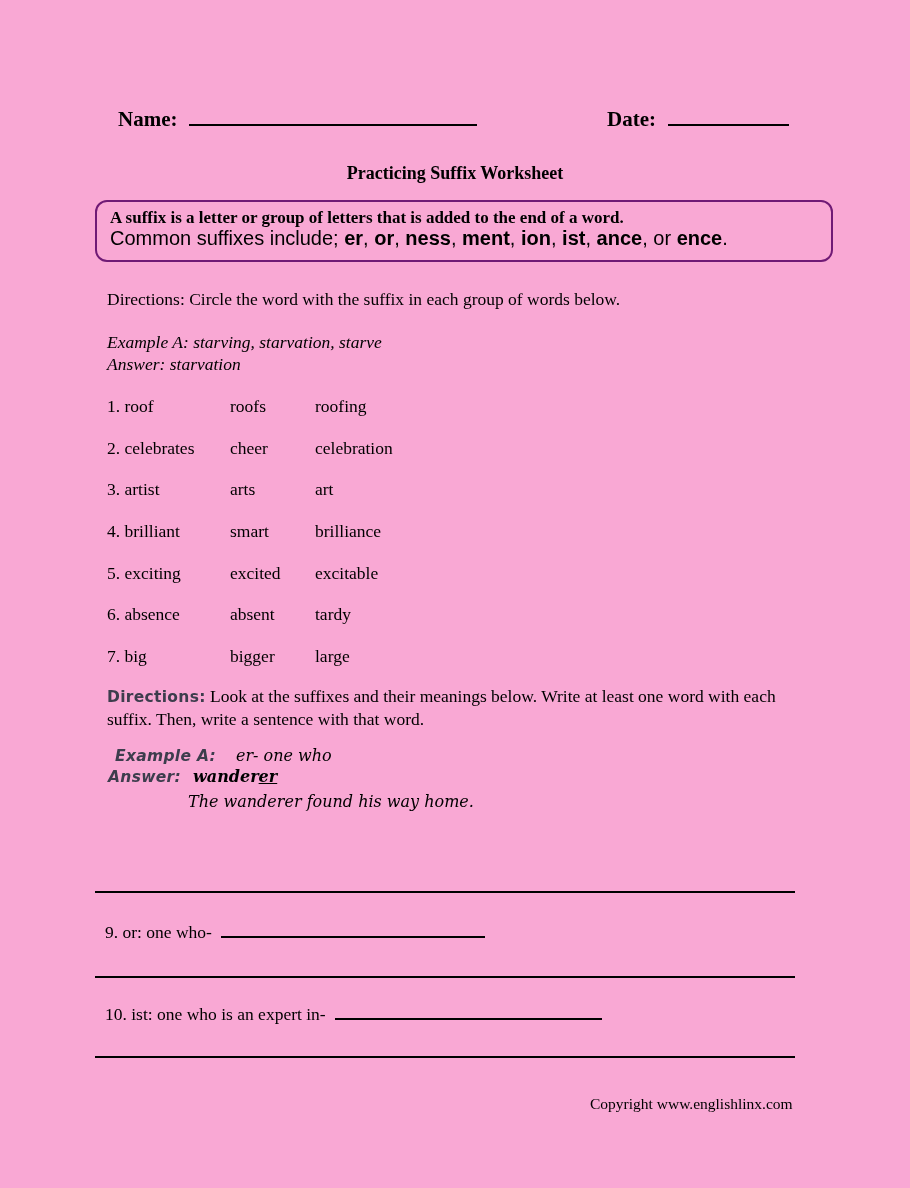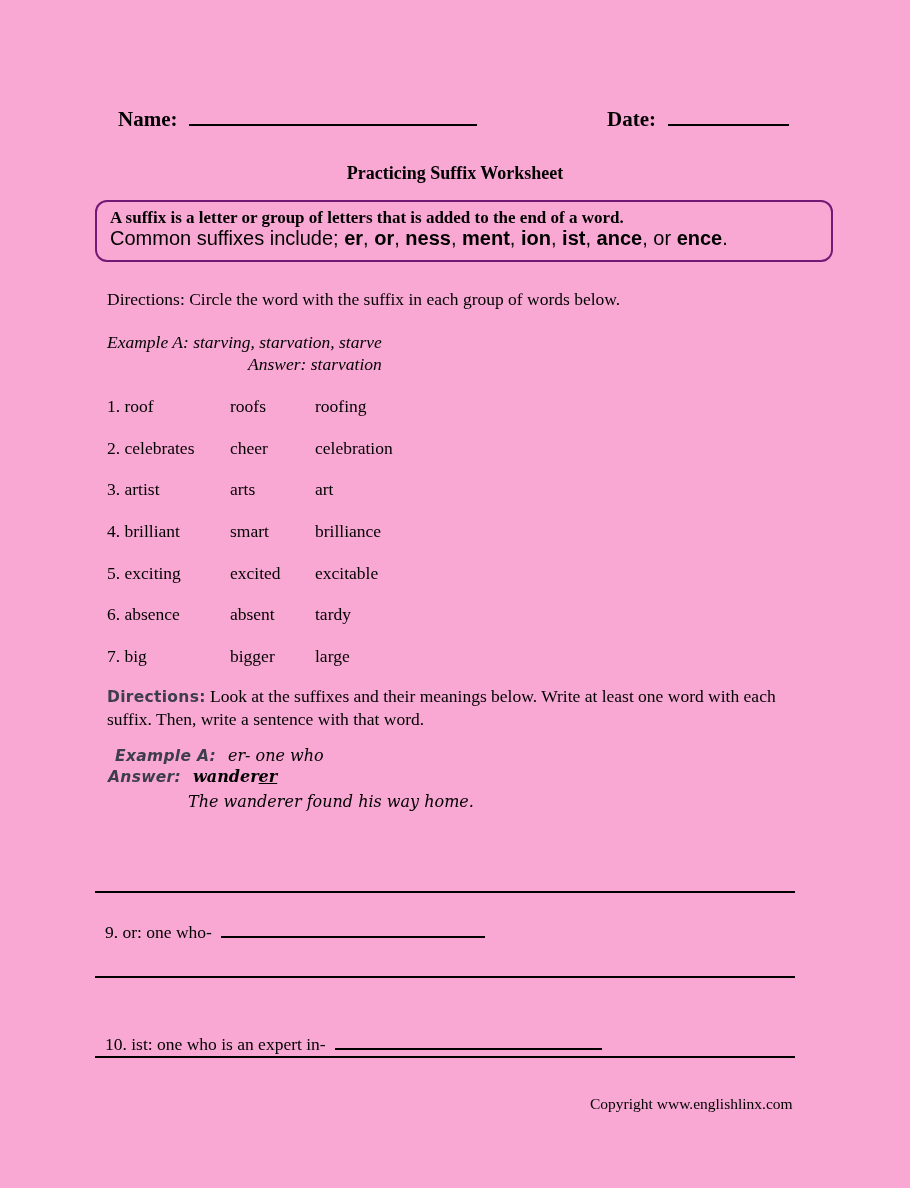--- a/index.html
+++ b/index.html
@@ -16,21 +16,21 @@
   
   .info-box{
     left:95px;top:200px;width:738px;height:62px;box-sizing:border-box;
     border:2px solid #701a75;border-radius:12px;padding:5px 13px 0 13px;
   }
   .info-line1{font-size:17px;font-weight:bold;line-height:21px;}
   .info-line2{font-family:"Liberation Sans",sans-serif;font-size:20px;line-height:21px;}
   .info-line2 b{font-weight:bold;}
   
   .bodytext{font-size:17.5px;line-height:21.5px;}
-  .italic{font-style:italic;text-align:right;}
+  .italic{font-style:italic;}
   
   .word-row{display:grid;grid-template-columns:123px 85px auto;height:41.7px;font-size:17.5px;}
   
   .gray-head{
     font-family:"DejaVu Sans",sans-serif;font-weight:bold;color:#3d3d4d;
     font-size:15.5px;letter-spacing:0.3px;
   }
   .gray-head.it{font-style:italic;}
   .script-it{font-family:"DejaVu Serif",serif;font-style:italic;font-size:16px;}
   .u-er{text-decoration:underline;}
@@ -104,38 +104,38 @@
       </div>
     </div>
 
   <div class="abs bodytext" style="left:107px;top:686px;width:706px;">
     <span class="gray-head">Directions:</span>
     <span>Look at the suffixes and their meanings below. Write at least one word with each suffix. Then, write a sentence with that word.</span>
   </div>
 
   <div class="abs" style="left:115px;top:746px;">
     <span class="gray-head it">Example A:</span>
-    <span class="script-it" style="margin-left:8px;">er- one who</span>
+    <span class="script-it" style="margin-left:16px;">er- one who</span>
   </div>
   <div class="abs" style="left:108px;top:767px;">
     <span class="gray-head it">Answer:</span>
     <span class="script-it" style="margin-left:8px;font-weight:bold;"><span>wander</span><span class="u-er">er</span></span>
   </div>
   <div class="abs script-it" style="left:188px;top:792px;">The wanderer found his way home.</div>
 
   <div class="abs rule" style="left:95px;top:891px;"></div>
 
   <div class="abs q-line" style="left:105px;top:919px;">
     <span>9.</span>
     <span>or: one who-</span>
     <span class="blank" style="width:264px;margin-left:5px;height:17px;"></span>
   </div>
   <div class="abs rule" style="left:95px;top:976px;"></div>
 
-  <div class="abs q-line" style="left:105px;top:1001px;margin-top:30px;">
+  <div class="abs q-line" style="left:105px;top:1001px;">
     <span>10.</span>
     <span>ist: one who is an expert in-</span>
     <span class="blank" style="width:267px;margin-left:5px;height:17px;"></span>
   </div>
   <div class="abs rule" style="left:95px;top:1056px;"></div>
 
   <div class="abs copyright" style="left:590px;top:1095px;">Copyright www.englishlinx.com</div>
 
 </div>
 

